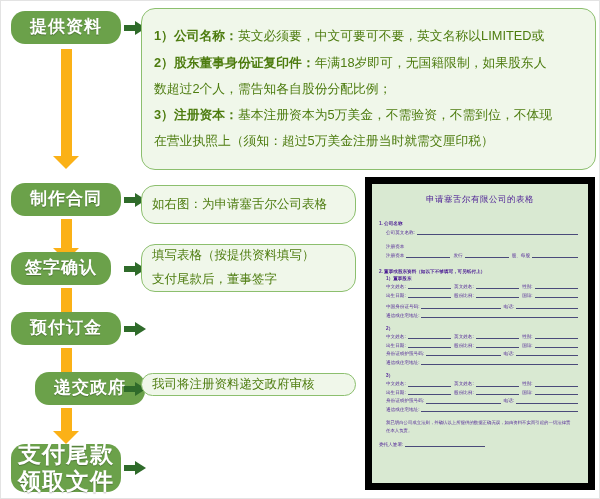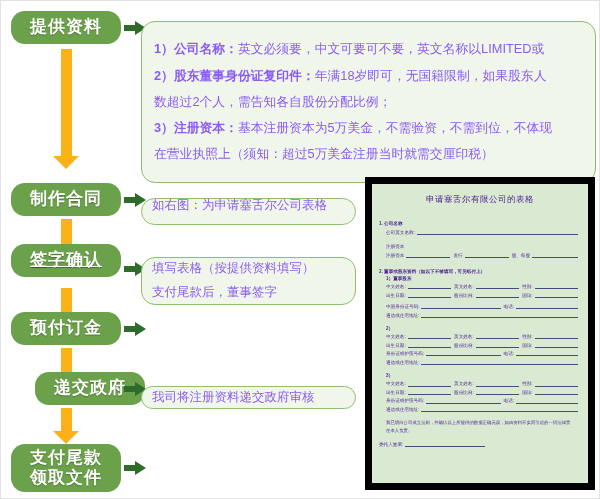--- a/index.html
+++ b/index.html
@@ -27,21 +27,21 @@
     font-weight:bold;
     font-size:17px;
     letter-spacing:1px;
     display:flex;
     align-items:center;
     justify-content:center;
     text-align:center;
     line-height:1.18;
     text-shadow:0 1px 1px rgba(0,0,0,.28);
   }
-  .pill.two-line{font-size:17px;align-items:center;}
+  .pill.two-line{font-size:23px;align-items:center;}
 
   
   .varrow{
     position:absolute;
     width:26px;
   }
   .varrow .shaft{
     position:absolute;
     left:8px;top:0;
     width:11px;
@@ -76,28 +76,27 @@
     border-left:11px solid #2f6b2a;
   }
 
   
   .gbox{
     position:absolute;
     box-sizing:border-box;
     background:#f0f7ea;
     border:1px solid #8cbf6e;
     border-radius:14px;
-    color:#8b5cf6;
+    color:#4d7c0f;
     font-size:12.5px;
     line-height:1.9;
     padding:6px 10px;
     display:flex;
     flex-direction:column;
     justify-content:center;
-    margin-top:13px;
   }
   .gbox.big{
     line-height:2.05;
     padding:7px 12px;
     font-size:12.8px;
   }
   .gbox .ln{white-space:nowrap;}
   .gbox .ln b{font-weight:bold;}
 
   
@@ -179,25 +178,25 @@
     <span>制作合同</span>
   </div>
   <div class="harrow" style="left:123px;top:192px;">
     <span class="shaft"></span>
     <span class="head"></span>
   </div>
   <div class="varrow" style="left:52px;top:218px;height:42px;">
     <span class="shaft" style="height:29px;"></span>
     <span class="head" style="top:29px;"></span>
   </div>
-  <div class="gbox" style="left:140px;top:184px;width:215px;height:27px;justify-content:flex-end;">
+  <div class="gbox" style="left:140px;top:184px;width:215px;height:39px;justify-content:flex-end;">
     <div class="ln">如右图：为申请塞舌尔公司表格</div>
   </div>
 
-  <div class="pill" style="left:10px;top:243px;width:110px;height:33px;text-decoration:underline;">
+  <div class="pill" style="left:10px;top:251px;width:100px;height:33px;">
     <span>签字确认</span>
   </div>
   <div class="harrow" style="left:123px;top:261px;">
     <span class="shaft"></span>
     <span class="head"></span>
   </div>
   <div class="varrow" style="left:52px;top:287px;height:42px;">
     <span class="shaft" style="height:29px;"></span>
     <span class="head" style="top:29px;"></span>
   </div>

